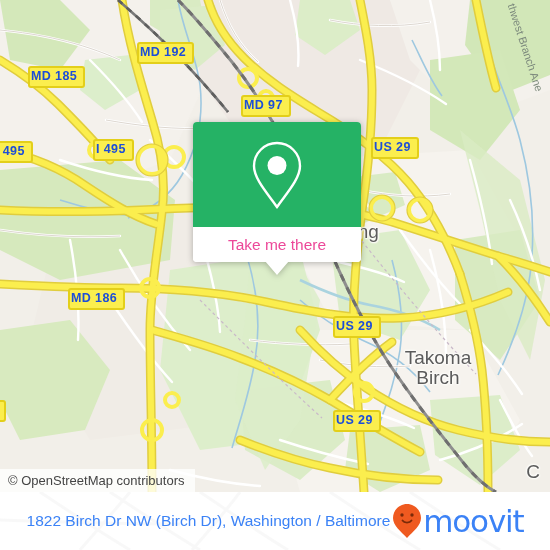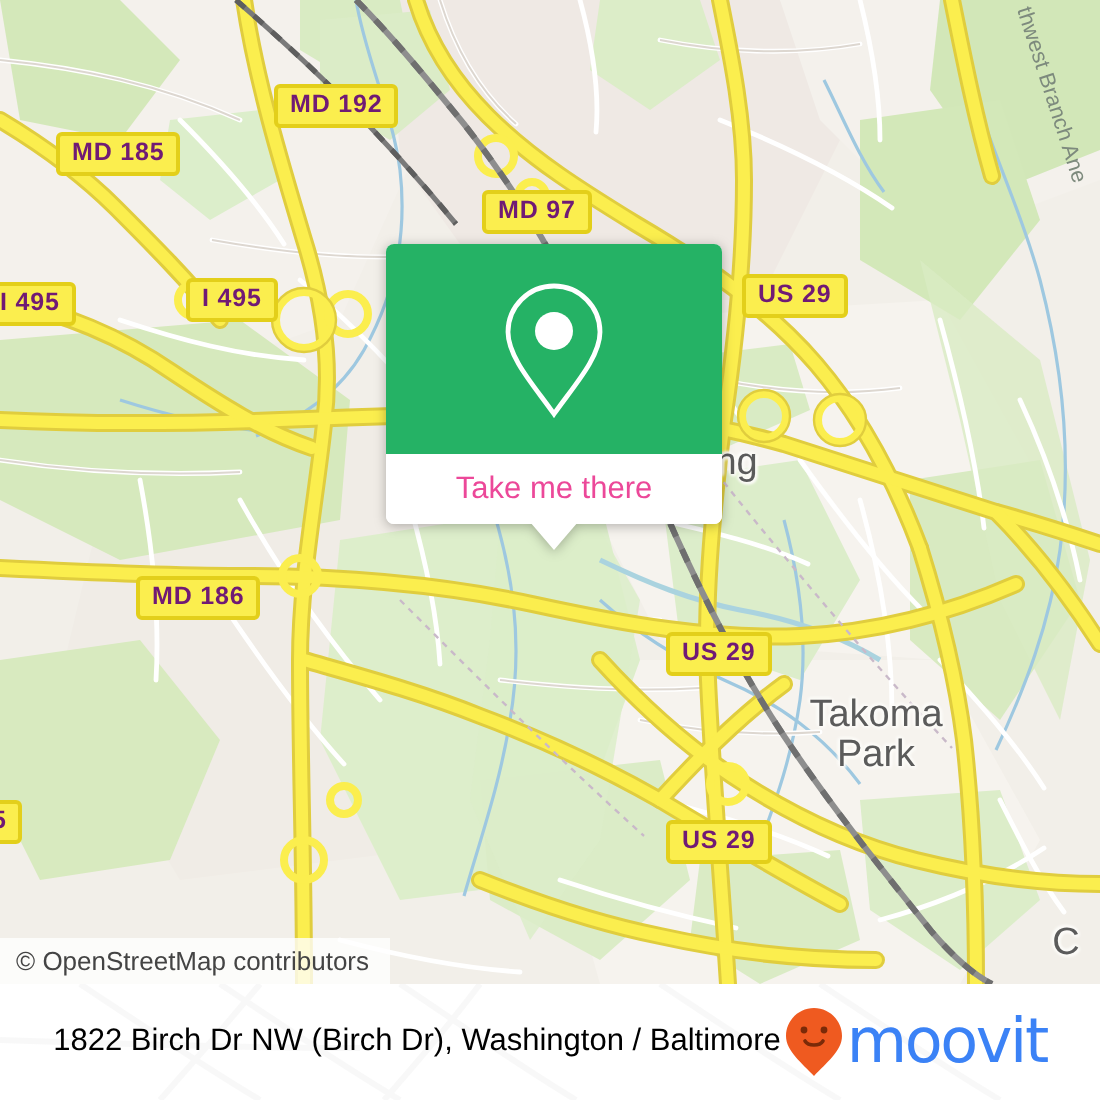--- a/index.html
+++ b/index.html
@@ -40,25 +40,25 @@
     white-space: nowrap;
     transform-origin: left top;
   }
 
   
   .shield {
     position: absolute;
     background: #fbee4e;
     border: 2px solid #e3cf1a;
     border-radius: 3px;
-    color: #701a75;
+    color: #1d4ed8;
     font-size: 12.5px;
     font-weight: bold;
     letter-spacing: .4px;
-    padding: 2px 6px 3px 6px;
+    padding: 2px 6px 3px 1px;
     line-height: 1;
     white-space: nowrap;
   }
 
   
   .attribution {
     position: absolute; left: 0; bottom: 0;
     background: rgba(255,255,255,.78);
     color: #444;
     font-size: 13px;
@@ -113,21 +113,21 @@
     position: absolute; left: 0; top: -492px; width: 550px; height: 550px;
     opacity: .055;
     pointer-events: none;
   }
   .footer-inner {
     position: absolute; left: 0; top: 0; width: 550px; height: 58px;
     display: flex; align-items: center; justify-content: center;
     gap: 2px;
   }
   .footer-text {
-    color: #000000;
+    color: #3b82f6;
     font-size: 15.5px;
     white-space: nowrap;
   }
   .brand { display: flex; align-items: center; gap: 0px; }
   .brand-word {
     color: #3b82f6;
     font-size: 31px;
     letter-spacing: -1.2px;
     line-height: 1;
     font-family: "DejaVu Sans", sans-serif;
@@ -304,21 +304,21 @@
           <path d="M300,160 C330,200 360,240 392,278 C420,312 448,344 476,374"></path>
           <path d="M200,300 C240,340 280,380 322,418"></path>
         </g>
       </g>
     </svg>
 
 
     <div class="place-label" style="left:240px; top:222px; width:170px;">Silver Spring</div>
 
     <div class="place-label" style="left:398px; top:348px; width:80px;">Takoma
-Park</div>
+Birch</div>
 
     <div class="place-label" style="left:520px; top:462px; width:26px;">C</div>
 
     <div class="river-label" style="left:517px; top:2px; transform: rotate(72deg);">thwest Branch Ane</div>
 
     <div class="shield" style="left:28px; top:66px;">MD 185</div>
     <div class="shield" style="left:137px; top:42px;">MD 192</div>
     <div class="shield" style="left:241px; top:71px;margin-top:24px;">MD 97</div>
     <div class="shield" style="left:-8px; top:141px;">I 495</div>
     <div class="shield" style="left:93px; top:139px;">I 495</div>

